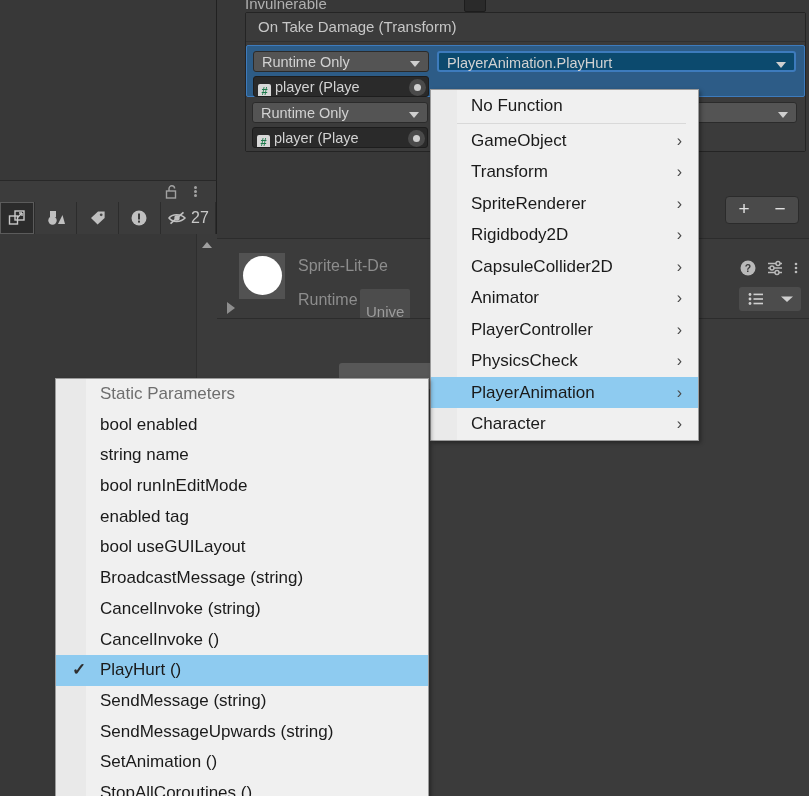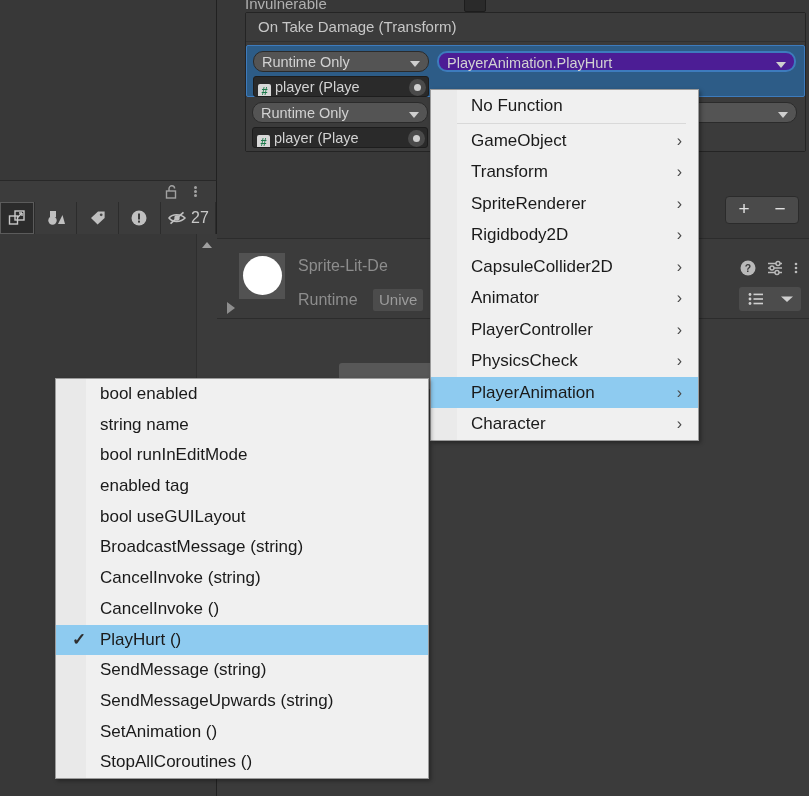--- a/index.html
+++ b/index.html
@@ -193,32 +193,32 @@
   }
   .ue-col-right {
     position: absolute;
     left: 190px; top: 5px;
     right: 8px;
   }
   .ue-dropdown {
     height: 21px;
     background: #545454;
     border: 1px solid #2b2b2b;
-    border-radius: 10px;
+    border-radius: 3px;
     color: #d2d2d2;
     font-size: 14.5px;
     line-height: 21px;
     padding: 0 8px;
     position: relative;
     box-sizing: border-box;
     margin-bottom: 4px;
   }
   .ue-dropdown.focused {
     border: 2px solid #3d7bbd;
-    background: #4c1d95;
+    background: #0c4a6e;
   }
   .ue-dropdown .caret {
     position: absolute;
     right: 8px; top: 9px;
     width: 0; height: 0;
     border-left: 5px solid transparent;
     border-right: 5px solid transparent;
     border-top: 6px solid #cfcfcf;
   }
   .ue-objfield {
@@ -325,24 +325,24 @@
     color: #8d8d8d;
   }
   .shader-label {
     position: absolute;
     left: 81px; top: 52px;
     font-size: 16px;
     color: #8d8d8d;
   }
   .shader-field {
     position: absolute;
-    left: 156px; top: 50px;
+    left: 143px; top: 50px;
     height: 22px;
     line-height: 22px;
-    padding: 0 6px;
+    padding: 12px 6px;
     background: #4c4c4c;
     border-radius: 2px;
     font-size: 15px;
     color: #9c9c9c;
     white-space: nowrap;
   }
   .edit-btn {
     position: absolute;
     left: 428px; top: 50px;
     height: 22px;
@@ -691,20 +691,23 @@
       <span class="arrow">›</span>
     </div>
     <div class="menu-item">
       <span>Character</span>
       <span class="arrow">›</span>
     </div>
   </div>
 
   <div class="menu menu-left">
     <div class="menu-gutter"></div>
+    <div class="menu-item header">
+      <span>Static Parameters</span>
+    </div>
     <div class="menu-item">
       <span>bool enabled</span>
     </div>
     <div class="menu-item">
       <span>string name</span>
     </div>
     <div class="menu-item">
       <span>bool runInEditMode</span>
     </div>
     <div class="menu-item">

